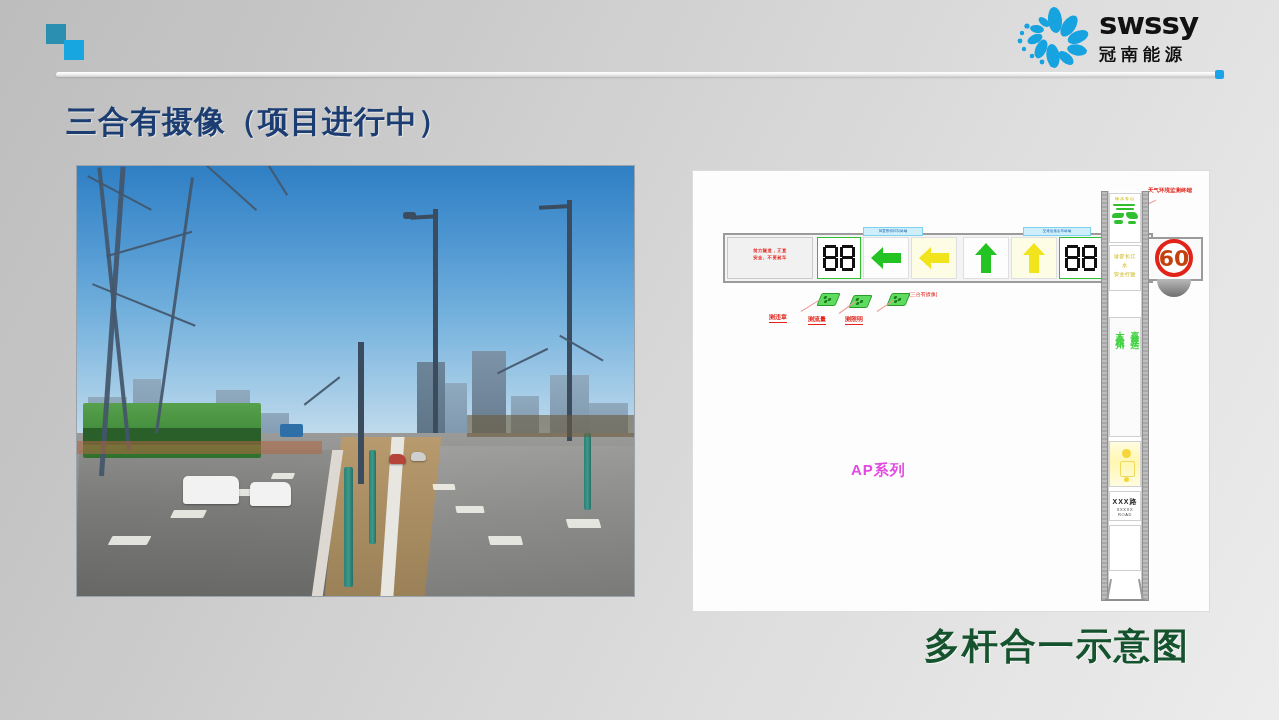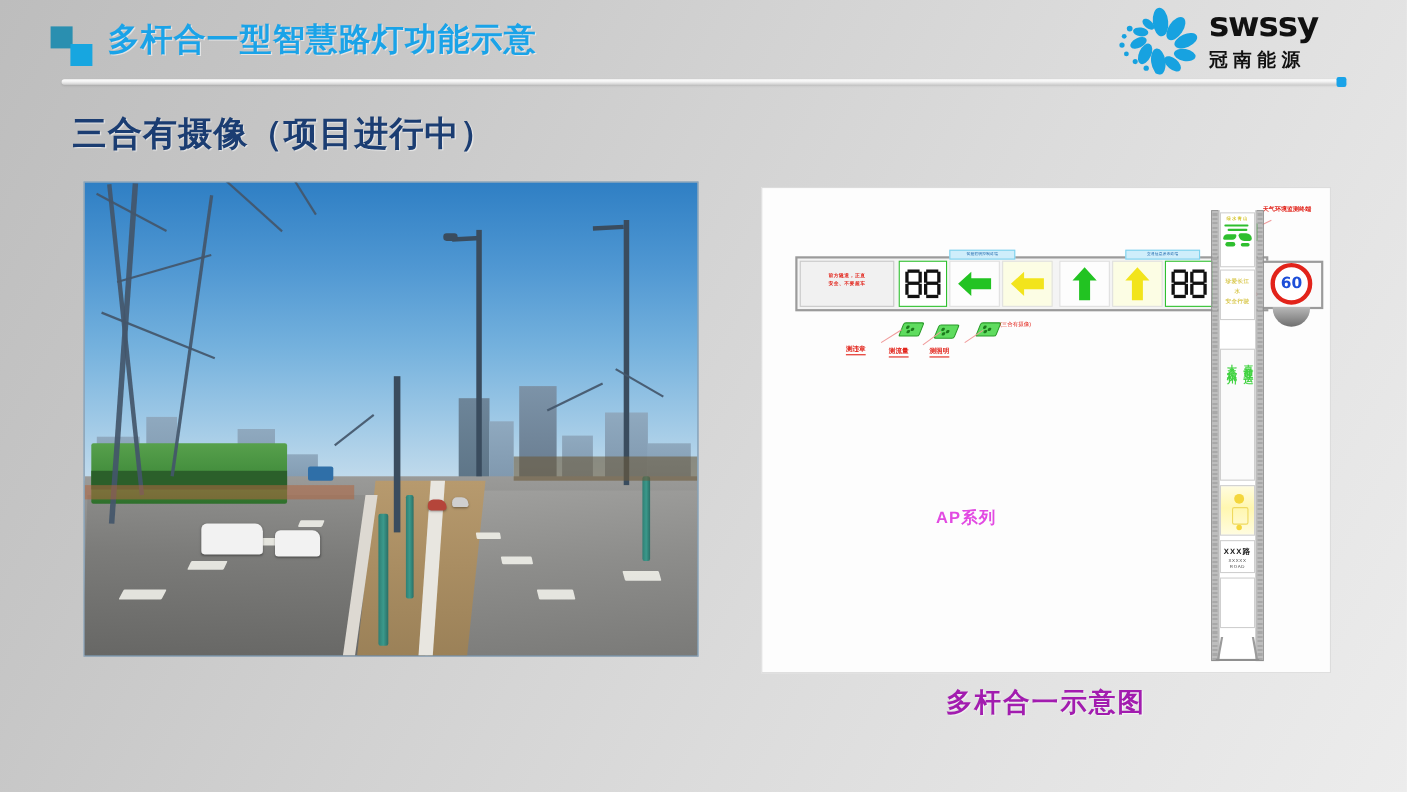--- a/index.html
+++ b/index.html
@@ -66,22 +66,22 @@
     background:linear-gradient(180deg,#57a04c 0%,#3f8a3a 60%,#2f6f2c 100%);border-radius:2px;}
   .car{position:absolute;background:#f2f2f2;border-radius:5px 7px 3px 3px;box-shadow:0 1px 2px rgba(0,0,0,.35);}
   .lamp-pole{position:absolute;background:#3a4c5e;}
   .branch{position:absolute;background:#43566a;transform-origin:bottom center;opacity:.92;}
   .treetrunk{position:absolute;background:linear-gradient(90deg,#2f7f74 0%,#3b998b 50%,#2a6f66 100%);border-radius:2px;}
   .dash{position:absolute;background:#f0efe9;border-radius:1px;opacity:.9;}
 
   
   .diagram{position:absolute;left:692px;top:170px;width:516px;height:440px;
     background:#fdfdfd;border:1px solid #dcdcdc;overflow:hidden;}
-  .d-caption{position:absolute;left:860px;top:622px;width:330px;text-align:left;
-    font-size:24px;font-weight:bold;color:#a21caf;letter-spacing:2px;
+  .d-caption{position:absolute;left:860px;top:622px;width:330px;text-align:right;
+    font-size:36px;font-weight:bold;color:#14532d;letter-spacing:2px;
     text-shadow:1px 1px 1px rgba(255,255,255,.6);}
 
   
   .gantry{position:absolute;left:30px;top:62px;width:430px;height:50px;}
   .gantry-frame{position:absolute;left:0;top:0;width:100%;height:100%;
     border:2px solid #9b9b9b;background:#f4f4f4;box-sizing:border-box;}
   .g-cell{position:absolute;top:4px;height:42px;box-sizing:border-box;}
   .vms{left:4px;width:86px;background:#f1f1f1;border:1px solid #c9c9c9;}
   .vms-txt{font-size:4.4px;color:#e2231a;line-height:7px;padding:9px 3px;text-align:center;letter-spacing:.4px;font-weight:bold;}
   .seg{background:#ffffff;border:1.6px solid #2fc02f;display:flex;align-items:center;justify-content:center;gap:2px;}
@@ -119,36 +119,35 @@
   .road-name{font-size:7px;color:#222;text-align:center;font-weight:bold;padding-top:5px;letter-spacing:1px;}
   .road-sub{font-size:4px;color:#444;text-align:center;letter-spacing:.6px;}
   .pole-base{position:absolute;left:4px;bottom:0;width:40px;height:22px;}
 
   
   .arm{position:absolute;left:452px;top:66px;width:58px;height:44px;
     border:2px solid #9b9b9b;background:#fafafa;box-sizing:border-box;}
   .sign60{position:absolute;left:462px;top:68px;width:38px;height:38px;border-radius:50%;
     background:#fff;border:4px solid #e2231a;box-sizing:border-box;
     display:flex;align-items:center;justify-content:center;
-    font-size:14px;font-weight:bold;color:#1d4ed8;font-family:"DejaVu Sans",sans-serif;}
+    font-size:22px;font-weight:bold;color:#c2410c;font-family:"DejaVu Sans",sans-serif;}
   .cam-dome{position:absolute;left:464px;top:108px;width:34px;height:18px;
     border-radius:0 0 17px 17px;background:linear-gradient(180deg,#b9b9b9 0%,#8d8d8d 60%,#6f6f6f 100%);}
   .weather{position:absolute;left:442px;top:32px;width:9px;height:16px;background:#2fbf2f;border-radius:2px;}
   .weather-lbl{position:absolute;left:455px;top:16px;font-size:5.5px;color:#e2231a;font-weight:bold;white-space:nowrap;}
   .ap-label{position:absolute;left:158px;top:290px;font-size:15px;color:#e24ae2;font-weight:bold;letter-spacing:1px;}
 </style>
 </head>
 <body>
 
 <div class="header">
   <div class="hdr-squares">
     <div class="sq-a"></div>
     <div class="sq-b"></div>
   </div>
-  <div class="hdr-title">多杆合一型智慧路灯功能示意</div>
 
   <div class="logo">
     <div class="logo-mark">
       <svg width="84" height="62" viewBox="0 0 84 62">
         <g fill="#17a2e0">
           <ellipse cx="44" cy="14" rx="7" ry="13" transform="rotate(-6 44 14)"></ellipse>
           <ellipse cx="58" cy="20" rx="6.5" ry="12" transform="rotate(34 58 20)"></ellipse>
           <ellipse cx="67" cy="31" rx="6" ry="11" transform="rotate(66 67 31)"></ellipse>
           <ellipse cx="66" cy="44" rx="5.5" ry="10" transform="rotate(100 66 44)"></ellipse>
           <ellipse cx="55" cy="52" rx="5" ry="9" transform="rotate(130 55 52)"></ellipse>

